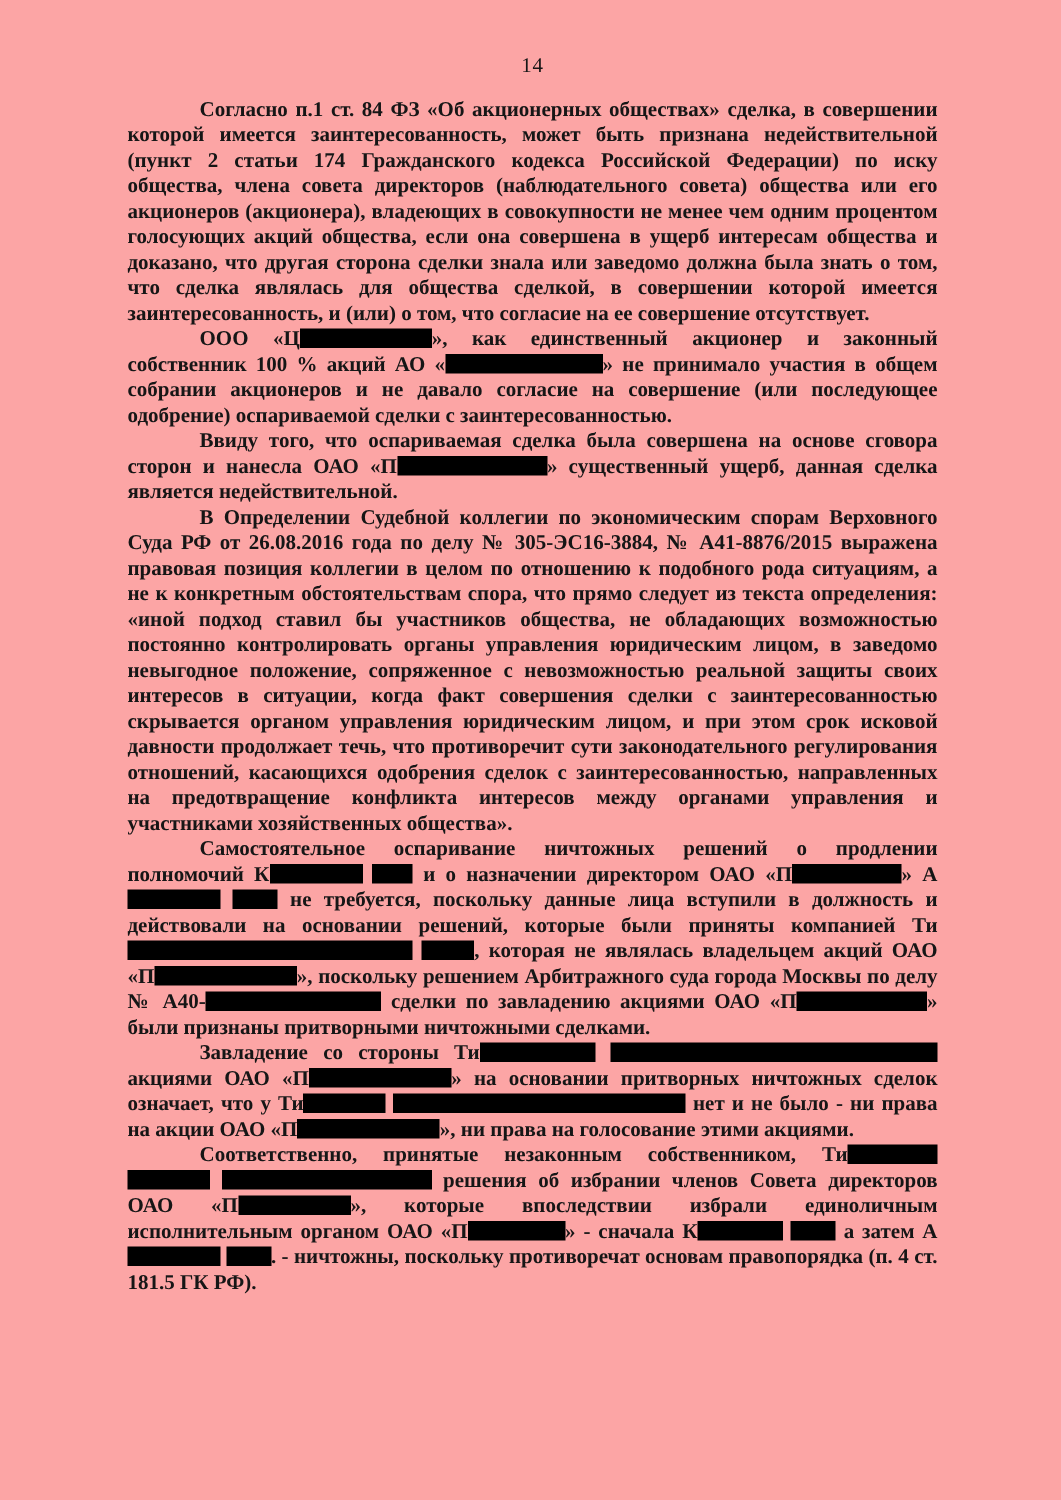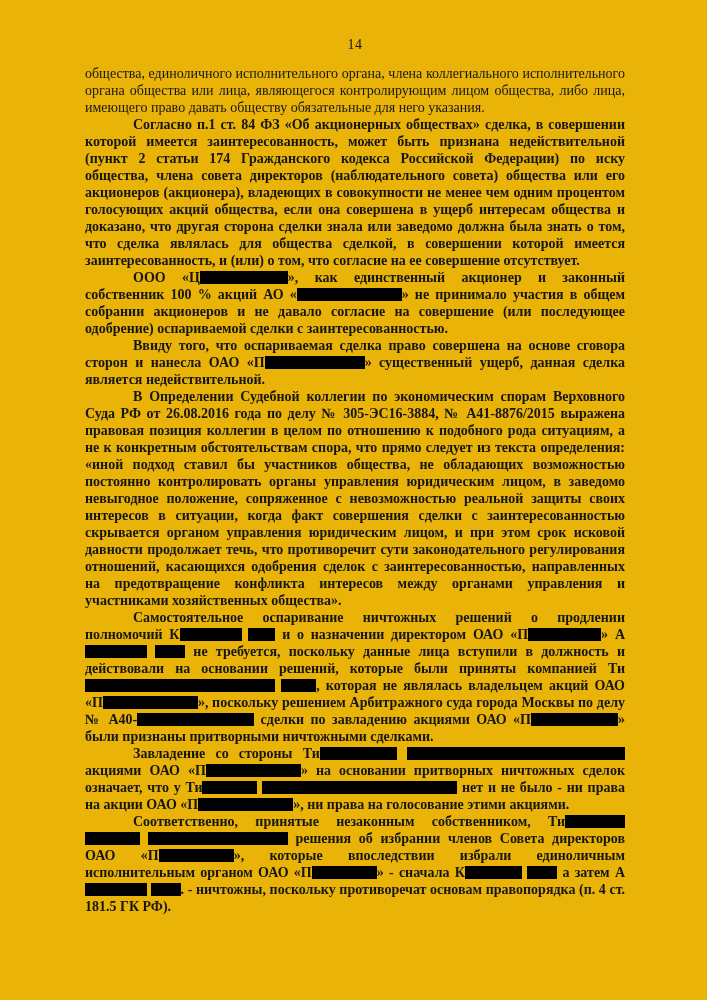--- a/index.html
+++ b/index.html
@@ -5,21 +5,21 @@
   html, body {
     margin: 0;
     padding: 0;
     background: #ffffff;
   }
   .page {
     position: relative;
     width: 707px;
     height: 1000px;
     margin: 0 auto;
-    background: #eab308;
+    background: #fca5a5;
     box-sizing: border-box;
     padding: 36px 82px 40px 85px;
     font-family: "Liberation Serif", "DejaVu Serif", serif;
     font-size: 14px;
     line-height: 17px;
     color: #161616;
     overflow: hidden;
   }
   .page-number {
     text-align: center;
@@ -44,22 +44,21 @@
     vertical-align: -2px;
     background: #000000;
   }
 </style>
 </head>
 <body>
 
 <div class="page">
   <div class="page-number">14</div>
   <div class="doc-body">
-      <p class="para"><span>общества, единоличного исполнительного органа, члена коллегиального исполнительного органа общества или лица, являющегося контролирующим лицом общества, либо лица, имеющего право давать обществу обязательные для него указания.</span></p>
       <p class="para indent"><span>Согласно п.1 ст. 84 ФЗ «Об акционерных обществах» сделка, в совершении которой имеется заинтересованность, может быть признана недействительной (пункт 2 статьи 174 Гражданского кодекса Российской Федерации) по иску общества, члена совета директоров (наблюдательного совета) общества или его акционеров (акционера), владеющих в совокупности не менее чем одним процентом голосующих акций общества, если она совершена в ущерб интересам общества и доказано, что другая сторона сделки знала или заведомо должна была знать о том, что сделка являлась для общества сделкой, в совершении которой имеется заинтересованность, и (или) о том, что согласие на ее совершение отсутствует.</span></p>
       <p class="para indent"><span>ООО «Ц</span><span class="redaction" style="width: 88px; background: rgb(0, 0, 0);"></span><span>», как единственный акционер и законный собственник 100 % акций АО «</span><span class="redaction" style="width: 105px; background: rgb(0, 0, 0);"></span><span>» не принимало участия в общем собрании акционеров и не давало согласие на совершение (или последующее одобрение) оспариваемой сделки с заинтересованностью.</span></p>
-      <p class="para indent"><span>Ввиду того, что оспариваемая сделка право совершена на основе сговора сторон и нанесла ОАО «П</span><span class="redaction" style="width: 100px; background: rgb(0, 0, 0);"></span><span>» существенный ущерб, данная сделка является недействительной.</span></p>
+      <p class="para indent"><span>Ввиду того, что оспариваемая сделка была совершена на основе сговора сторон и нанесла ОАО «П</span><span class="redaction" style="width: 100px; background: rgb(0, 0, 0);"></span><span>» существенный ущерб, данная сделка является недействительной.</span></p>
       <p class="para indent"><span>В Определении Судебной коллегии по экономическим спорам Верховного Суда РФ от 26.08.2016 года по делу № 305-ЭС16-3884, № А41-8876/2015 выражена правовая позиция коллегии в целом по отношению к подобного рода ситуациям, а не к конкретным обстоятельствам спора, что прямо следует из текста определения: «иной подход ставил бы участников общества, не обладающих возможностью постоянно контролировать органы управления юридическим лицом, в заведомо невыгодное положение, сопряженное с невозможностью реальной защиты своих интересов в ситуации, когда факт совершения сделки с заинтересованностью скрывается органом управления юридическим лицом, и при этом срок исковой давности продолжает течь, что противоречит сути законодательного регулирования отношений, касающихся одобрения сделок с заинтересованностью, направленных на предотвращение конфликта интересов между органами управления и участниками хозяйственных общества».</span></p>
       <p class="para indent"><span>Самостоятельное оспаривание ничтожных решений о продлении полномочий К</span><span class="redaction" style="width: 62px; background: rgb(0, 0, 0);"></span><span> </span><span class="redaction" style="width: 27px; background: rgb(0, 0, 0);"></span><span> и о назначении директором ОАО «П</span><span class="redaction" style="width: 73px; background: rgb(0, 0, 0);"></span><span>» А</span><span class="redaction" style="width: 62px; background: rgb(0, 0, 0);"></span><span> </span><span class="redaction" style="width: 30px; background: rgb(0, 0, 0);"></span><span> не требуется, поскольку данные лица вступили в должность и действовали на основании решений, которые были приняты компанией Ти</span><span class="redaction" style="width: 190px; background: rgb(0, 0, 0);"></span><span> </span><span class="redaction" style="width: 35px; background: rgb(0, 0, 0);"></span><span>, которая не являлась владельцем акций ОАО «П</span><span class="redaction" style="width: 95px; background: rgb(0, 0, 0);"></span><span>», поскольку решением Арбитражного суда города Москвы по делу № А40-</span><span class="redaction" style="width: 117px; background: rgb(0, 0, 0);"></span><span> сделки по завладению акциями ОАО «П</span><span class="redaction" style="width: 87px; background: rgb(0, 0, 0);"></span><span>» были признаны притворными ничтожными сделками.</span></p>
       <p class="para indent"><span>Завладение со стороны Ти</span><span class="redaction" style="width: 77px; background: rgb(0, 0, 0);"></span><span> </span><span class="redaction" style="width: 218px; background: rgb(0, 0, 0);"></span><span>акциями ОАО «П</span><span class="redaction" style="width: 95px; background: rgb(0, 0, 0);"></span><span>» на основании притворных ничтожных сделок означает, что у Ти</span><span class="redaction" style="width: 55px; background: rgb(0, 0, 0);"></span><span> </span><span class="redaction" style="width: 195px; background: rgb(0, 0, 0);"></span><span> нет и не было - ни права на акции ОАО «П</span><span class="redaction" style="width: 95px; background: rgb(0, 0, 0);"></span><span>», ни права на голосование этими акциями.</span></p>
       <p class="para indent"><span>Соответственно, принятые незаконным собственником, Ти</span><span class="redaction" style="width: 60px; background: rgb(0, 0, 0);"></span><span> </span><span class="redaction" style="width: 55px; background: rgb(0, 0, 0);"></span><span> </span><span class="redaction" style="width: 140px; background: rgb(0, 0, 0);"></span><span> решения об избрании членов Совета директоров ОАО «П</span><span class="redaction" style="width: 75px; background: rgb(0, 0, 0);"></span><span>», которые впоследствии избрали единоличным исполнительным органом ОАО «П</span><span class="redaction" style="width: 65px; background: rgb(0, 0, 0);"></span><span>» - сначала К</span><span class="redaction" style="width: 57px; background: rgb(0, 0, 0);"></span><span> </span><span class="redaction" style="width: 30px; background: rgb(0, 0, 0);"></span><span> а затем А</span><span class="redaction" style="width: 62px; background: rgb(0, 0, 0);"></span><span> </span><span class="redaction" style="width: 30px; background: rgb(0, 0, 0);"></span><span>. - ничтожны, поскольку противоречат основам правопорядка (п. 4 ст. 181.5 ГК РФ).</span></p>
     </div>
 </div>
 
 </body></html>

